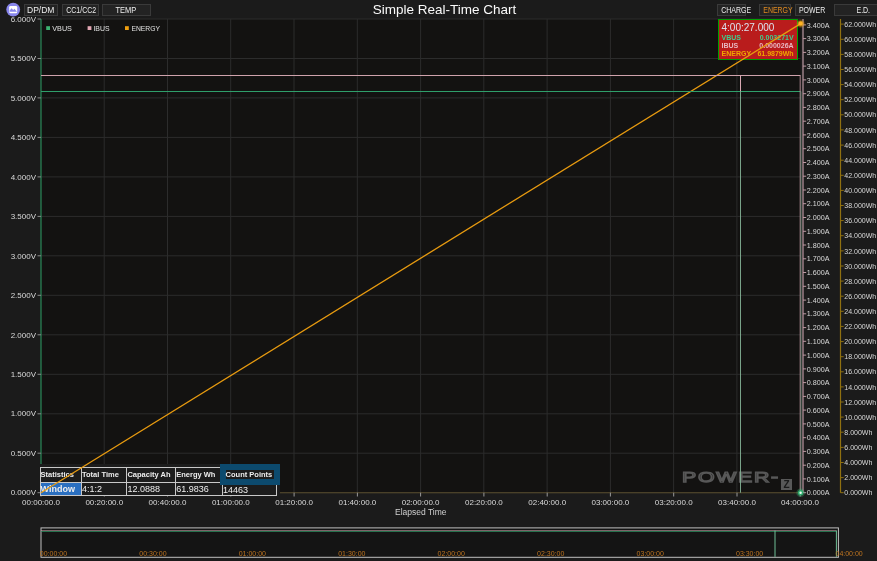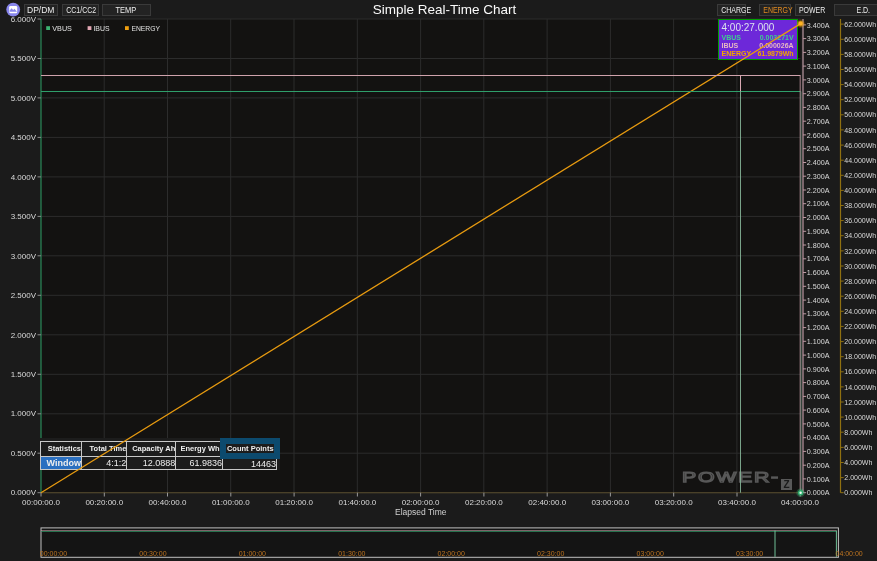--- a/index.html
+++ b/index.html
@@ -254,32 +254,32 @@
 </svg>
 <div class="tab" style="left:24px;width:33.5px">DP/DM</div>
 <div class="tab" style="left:61.5px;width:37.5px"><span class="cond">CC1/CC2</span></div>
 <div class="tab" style="left:101.5px;width:49px"><span class="cond" style="transform:scaleX(0.88)">TEMP</span></div>
 <div class="abs" style="left:6px;top:2px;width:877px;text-align:center;font-size:13.5px;color:#fafafa;z-index:2">Simple Real-Time Chart</div>
 <div class="tab" style="left:717px;width:29px"><span class="cond">CHARGE</span></div>
 <div class="tab" style="left:758.5px;width:32.3px;color:#e08a20"><span class="cond">ENERGY</span></div>
 <div class="tab" style="left:794.8px;width:16px"><span class="cond">POWER</span></div>
 <div class="tab" style="left:834px;width:59px"><span class="cond">E.D.</span></div>
 
-<div class="abs" style="left:718px;top:19.3px;width:79.6px;height:40.8px;background:#6d28d9;border:1.5px solid #00a000;z-index:2">
+<div class="abs" style="left:718px;top:19.3px;width:79.6px;height:40.8px;background:#b91c1c;border:1.5px solid #00a000;z-index:2">
  <div class="abs" style="left:2.5px;top:1.8px;font-size:10px;color:#dce2ee">4:00:27.000</div>
  <div class="abs" style="left:2.5px;top:13.4px;font-size:7px;font-weight:bold;color:#3ecf8e">VBUS</div>
  <div class="abs" style="right:3px;top:13.4px;font-size:7px;font-weight:bold;color:#3ecf8e">0.003271V</div>
  <div class="abs" style="left:2.5px;top:21.7px;font-size:7px;font-weight:bold;color:#e8b8c2">IBUS</div>
  <div class="abs" style="right:3px;top:21.7px;font-size:7px;font-weight:bold;color:#e8b8c2">0.000026A</div>
  <div class="abs" style="left:2.5px;top:30px;font-size:7px;font-weight:bold;color:#f0a500">ENERGY</div>
  <div class="abs" style="right:3px;top:30px;font-size:7px;font-weight:bold;color:#f0a500">61.9879Wh</div>
 </div>
 
-<table class="abs" style="left:39.5px;top:438px;border-collapse:collapse;z-index:2;background:#1c1c1c;
- font-size:9px;color:#ededed;text-align:right">
+<table class="abs" style="left:39.5px;top:464px;border-collapse:collapse;z-index:2;background:#1c1c1c;
+ font-size:9px;color:#ededed;text-align:left">
  <tbody>
       <tr style="font-weight:bold;font-size:7.5px">
   <td style="border:1px solid #c8c8c8;width:41.5px;height:9px">Statistics</td>
   <td style="border:1px solid #c8c8c8;width:45.4px">Total Time</td>
   <td style="border:1px solid #c8c8c8;width:48.9px">Capacity Ah</td>
   <td style="border:1px solid #c8c8c8;width:46.8px">Energy Wh</td>
   <td style="border:6px solid #0c4a6e;width:54px">Count Points</td>
  </tr>
  <tr>
   <td style="border:1px solid #c8c8c8;background:#2a6fc0;font-weight:bold;height:9px">Window</td>

